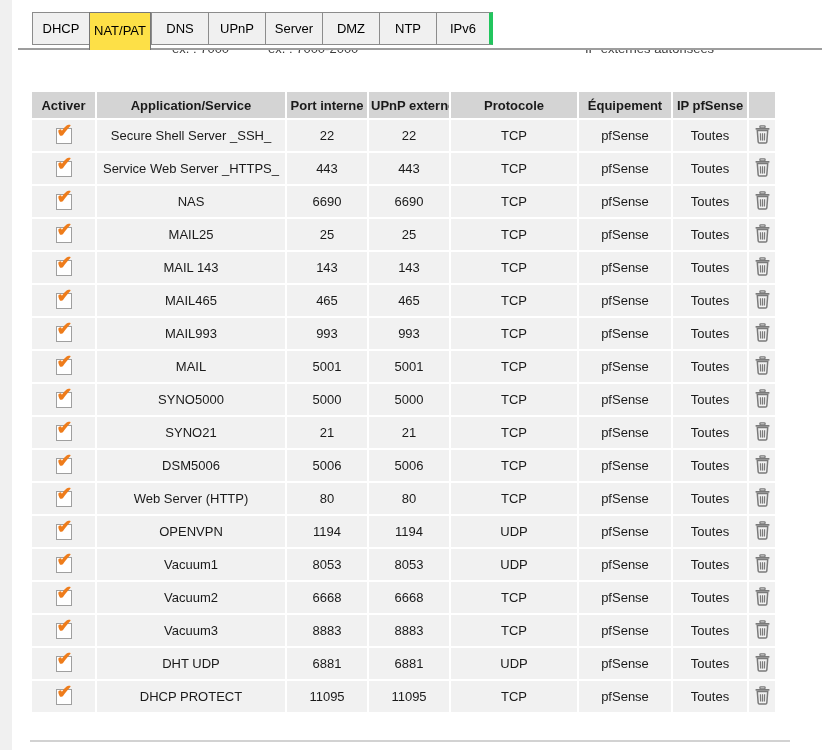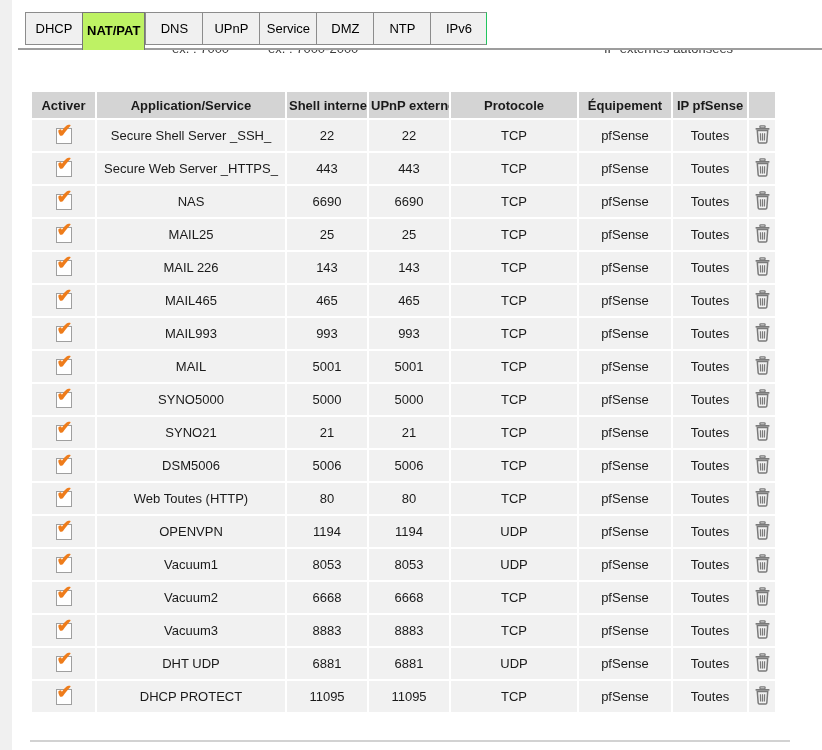--- a/index.html
+++ b/index.html
@@ -6,34 +6,34 @@
   html,body { width:822px; height:750px; background:#ffffff;
     font-family:"Liberation Sans", sans-serif; color:#1a1a1a; overflow:hidden; }
   .stage { position:relative; width:822px; height:750px; background:#fff; }
 
   
   .gutter { position:absolute; left:0; top:0; width:12px; height:750px; background:#f0f0f0; }
 
   
   .tabbar { position:absolute; left:18px; top:14px; width:804px; height:36px;
     border-bottom:2px solid #9d9d9d; display:flex; align-items:flex-end; z-index:3; background:transparent; }
-  .tabs { display:flex; margin-left:7px; }
+  .tabs { display:flex; margin-left:14px; }
   .tab { height:33px; line-height:31px; text-align:center; font-size:13px;
     background:#f0f0f0; border:1px solid #8c8c8c; border-right:none;
     padding:0 4px; min-width:57px; cursor:pointer; position:relative; color:#000; }
-  .tab:last-child { border-right:1px solid #22c55e; }
-  .tab.active { background:#bef264; height:38px; line-height:36px; margin-bottom:-2px;
-    border:1px solid #777; border-bottom:none; z-index:4;font-weight:bold; }
+  .tab:last-child { border-right:4px solid #22c55e; }
+  .tab.active { background:#fde047; height:38px; line-height:36px; margin-bottom:-2px;
+    border:1px solid #777; border-bottom:none; z-index:4; }
 
   
   .frag-strip { position:absolute; left:0; top:48px; width:822px; height:9px; overflow:hidden; z-index:2; }
   .frag { position:absolute; top:-7px; font-size:13px; color:#3c3c3c; white-space:nowrap; }
   .frag.f1 { left:172px; }
   .frag.f2 { left:268px; }
-  .frag.f3 { left:604px; }
+  .frag.f3 { left:585px; }
 
   
   table.rules { position:absolute; left:30px; top:90px; width:747px;
     border-collapse:separate; border-spacing:2px; table-layout:fixed; font-size:13px; }
   table.rules th { background:#d4d4d4; font-weight:bold; height:26px; text-align:center;
     padding:0 2px; overflow:hidden; white-space:nowrap; }
   table.rules td { background:#f1f1f1; height:31px; text-align:center;
     padding:0 2px; overflow:hidden; white-space:nowrap; }
   td.trash-cell { background:#f1f1f1; }
 
@@ -58,21 +58,21 @@
   <div class="tabbar">
     <div class="tabs" id="tabs-container">
   <div class="tab" role="tab"><span>DHCP</span></div>
 
   <div class="tab active" role="tab"><span>NAT/PAT</span></div>
 
   <div class="tab" role="tab"><span>DNS</span></div>
 
   <div class="tab" role="tab"><span>UPnP</span></div>
 
-  <div class="tab" role="tab"><span>Service</span></div>
+  <div class="tab" role="tab"><span>Server</span></div>
 
   <div class="tab" role="tab"><span>DMZ</span></div>
 
   <div class="tab" role="tab"><span>NTP</span></div>
 
   <div class="tab" role="tab"><span>IPv6</span></div>
 </div>
   </div>
 
   <div class="frag-strip">
@@ -89,21 +89,21 @@
         <col style="width:80px">
       <col style="width:126px">
         <col style="width:92px">
         <col style="width:74px">
         <col style="width:26px">
     </colgroup>
     <thead>
       <tr>
         <th>Activer</th>
         <th>Application/Service</th>
-        <th>Shell interne</th>
+        <th>Port interne</th>
         <th>UPnP externe</th>
         <th>Protocole</th>
         <th>Équipement</th>
         <th>IP pfSense</th>
         <th></th>
       </tr>
     </thead>
     <tbody id="rules-body">
   <tr>
     <td>
@@ -126,21 +126,21 @@
           <rect x="5.9" y="0.8" width="5.2" height="2" rx="0.8" stroke-width="1.3"></rect>
         </svg>
       </button>
     </td>
   </tr>
 
   <tr>
     <td>
       <span class="cb" role="checkbox" aria-checked="true"><span class="tick">✔</span></span>
     </td>
-    <td>Secure Web Server _HTTPS_</td>
+    <td>Service Web Server _HTTPS_</td>
     <td>443</td>
     <td>443</td>
     <td>TCP</td>
     <td>pfSense</td>
     <td>Toutes</td>
     <td class="trash-cell">
       <button class="trash-btn">
         <svg width="17" height="19" viewBox="0 0 17 19" fill="none" stroke="#7a7a7a">
           <path d="M3.3 5.6 h10.4 l-0.9 11.4 a1.2 1.2 0 0 1 -1.2 1.1 H5.4 a1.2 1.2 0 0 1 -1.2 -1.1 Z" stroke-width="1.5"></path>
           <line x1="6.4" y1="8.2" x2="6.6" y2="15.6" stroke-width="1.2"></line>
@@ -198,21 +198,21 @@
           <rect x="5.9" y="0.8" width="5.2" height="2" rx="0.8" stroke-width="1.3"></rect>
         </svg>
       </button>
     </td>
   </tr>
 
   <tr>
     <td>
       <span class="cb" role="checkbox" aria-checked="true"><span class="tick">✔</span></span>
     </td>
-    <td>MAIL 226</td>
+    <td>MAIL 143</td>
     <td>143</td>
     <td>143</td>
     <td>TCP</td>
     <td>pfSense</td>
     <td>Toutes</td>
     <td class="trash-cell">
       <button class="trash-btn">
         <svg width="17" height="19" viewBox="0 0 17 19" fill="none" stroke="#7a7a7a">
           <path d="M3.3 5.6 h10.4 l-0.9 11.4 a1.2 1.2 0 0 1 -1.2 1.1 H5.4 a1.2 1.2 0 0 1 -1.2 -1.1 Z" stroke-width="1.5"></path>
           <line x1="6.4" y1="8.2" x2="6.6" y2="15.6" stroke-width="1.2"></line>
@@ -366,21 +366,21 @@
           <rect x="5.9" y="0.8" width="5.2" height="2" rx="0.8" stroke-width="1.3"></rect>
         </svg>
       </button>
     </td>
   </tr>
 
   <tr>
     <td>
       <span class="cb" role="checkbox" aria-checked="true"><span class="tick">✔</span></span>
     </td>
-    <td>Web Toutes (HTTP)</td>
+    <td>Web Server (HTTP)</td>
     <td>80</td>
     <td>80</td>
     <td>TCP</td>
     <td>pfSense</td>
     <td>Toutes</td>
     <td class="trash-cell">
       <button class="trash-btn">
         <svg width="17" height="19" viewBox="0 0 17 19" fill="none" stroke="#7a7a7a">
           <path d="M3.3 5.6 h10.4 l-0.9 11.4 a1.2 1.2 0 0 1 -1.2 1.1 H5.4 a1.2 1.2 0 0 1 -1.2 -1.1 Z" stroke-width="1.5"></path>
           <line x1="6.4" y1="8.2" x2="6.6" y2="15.6" stroke-width="1.2"></line>

